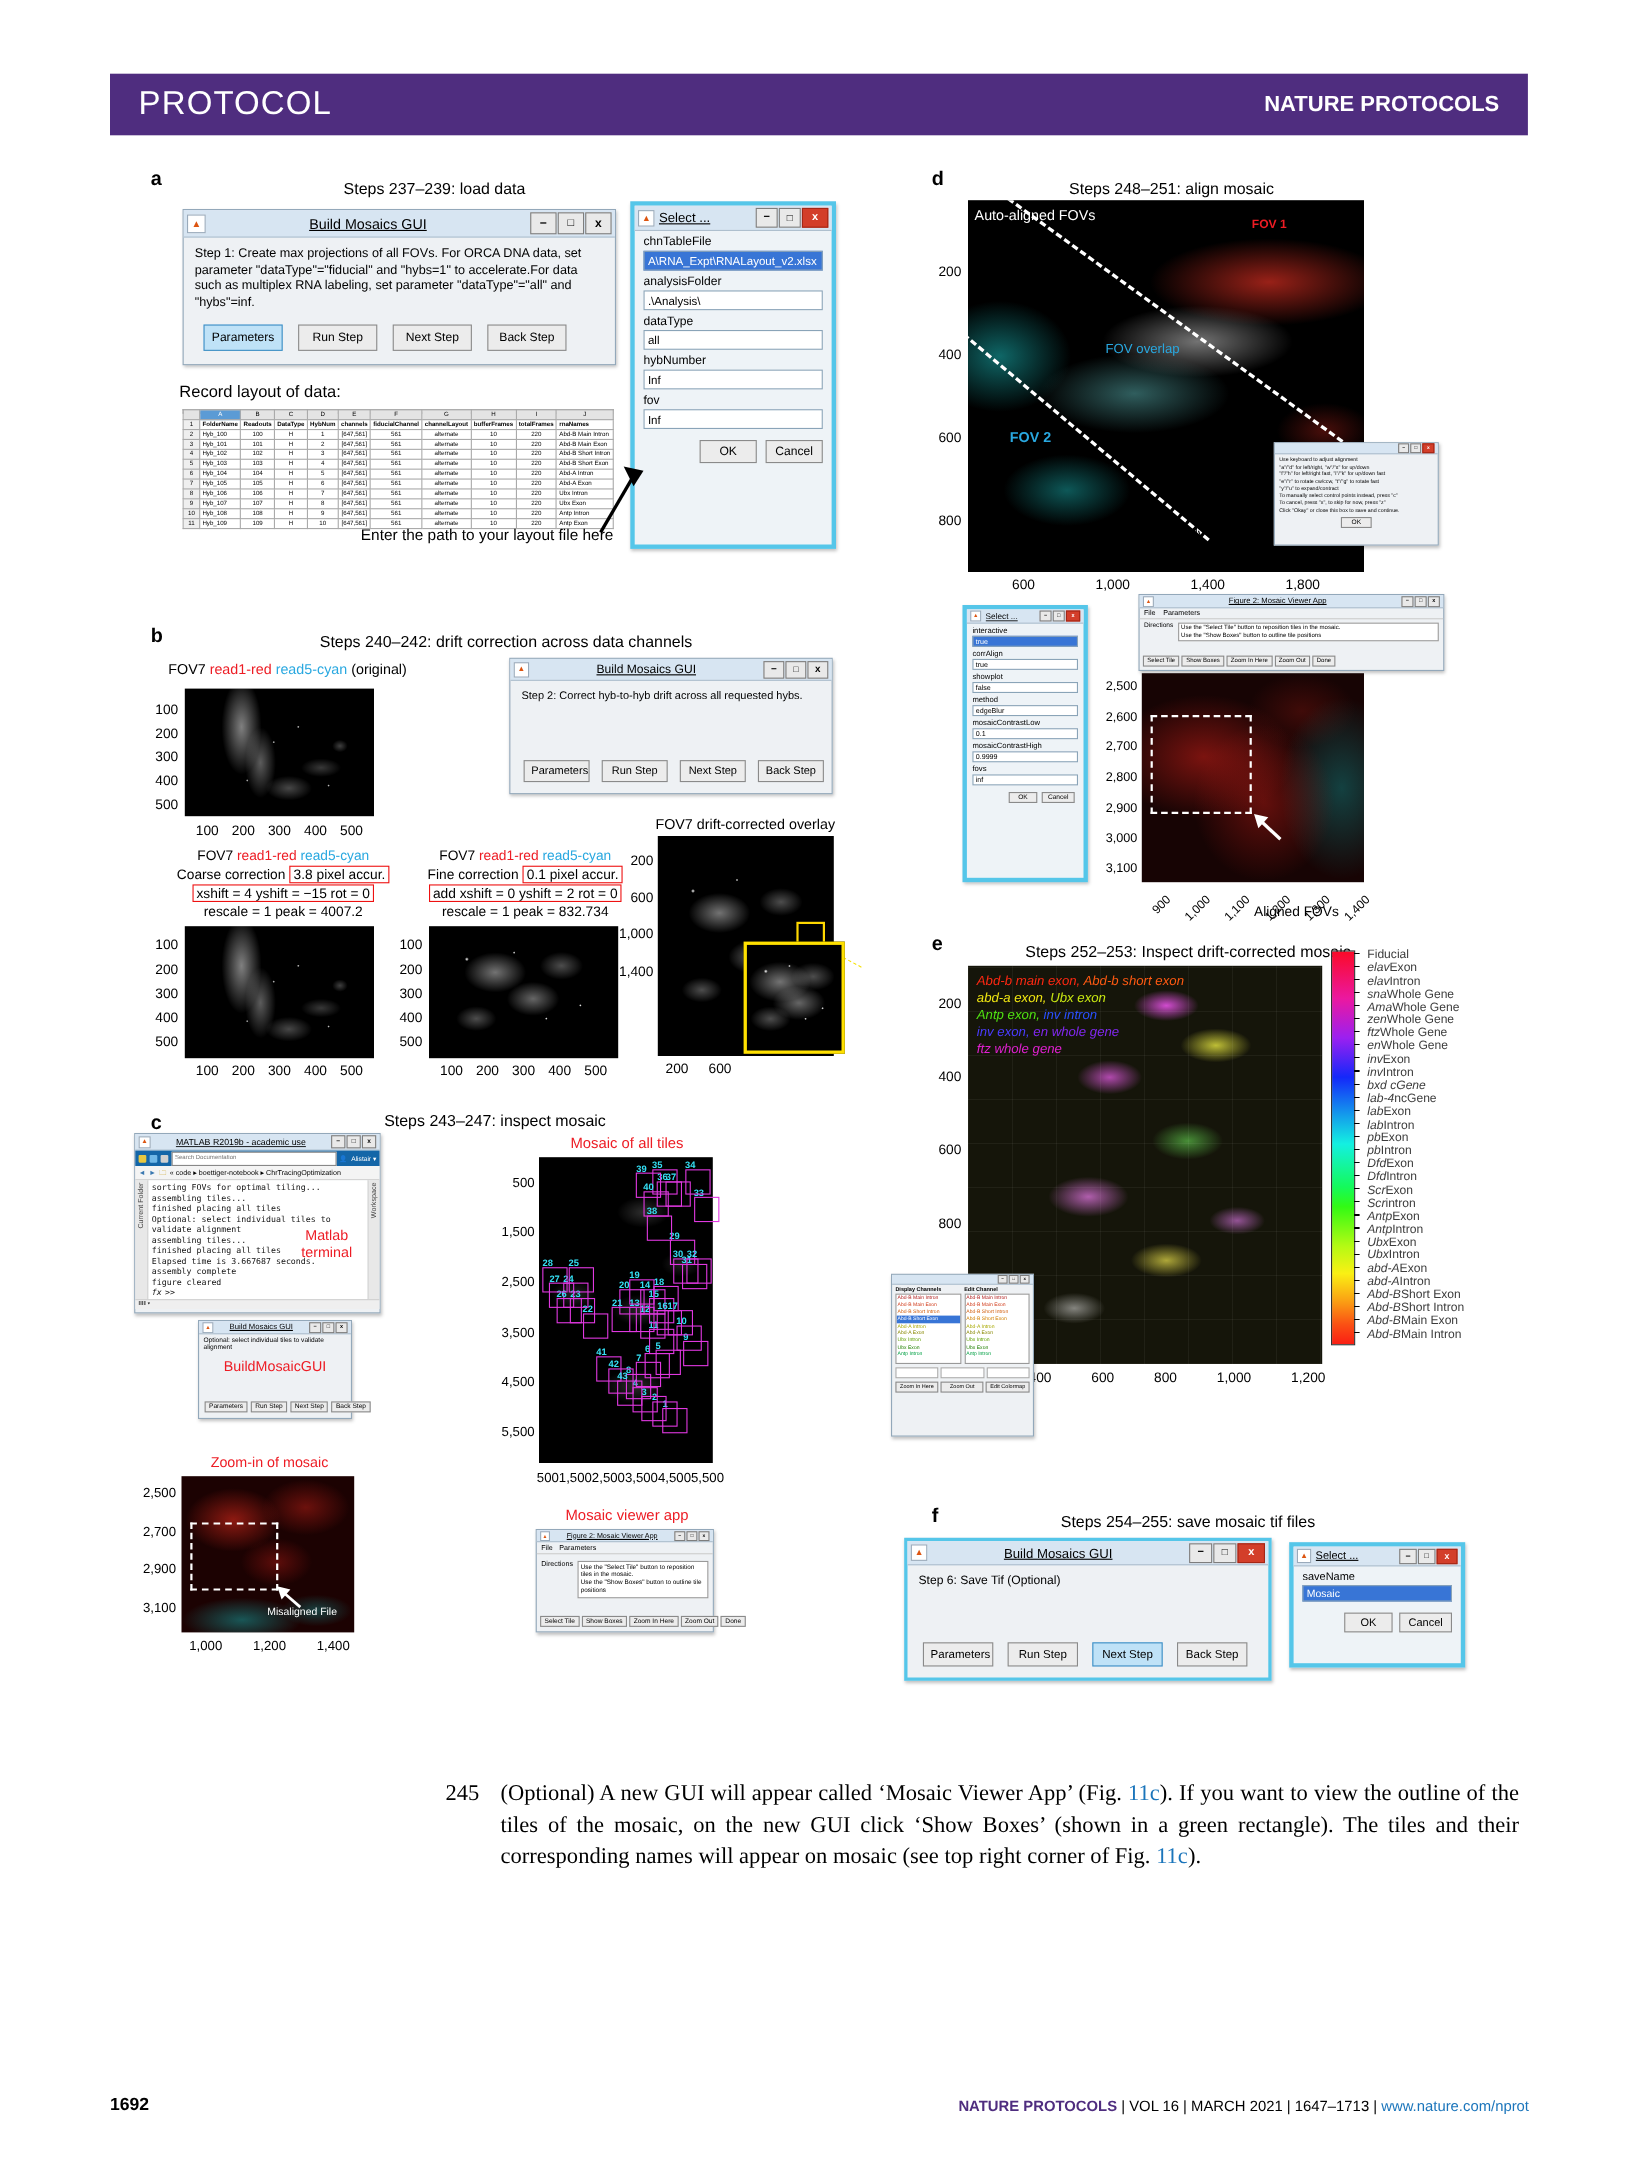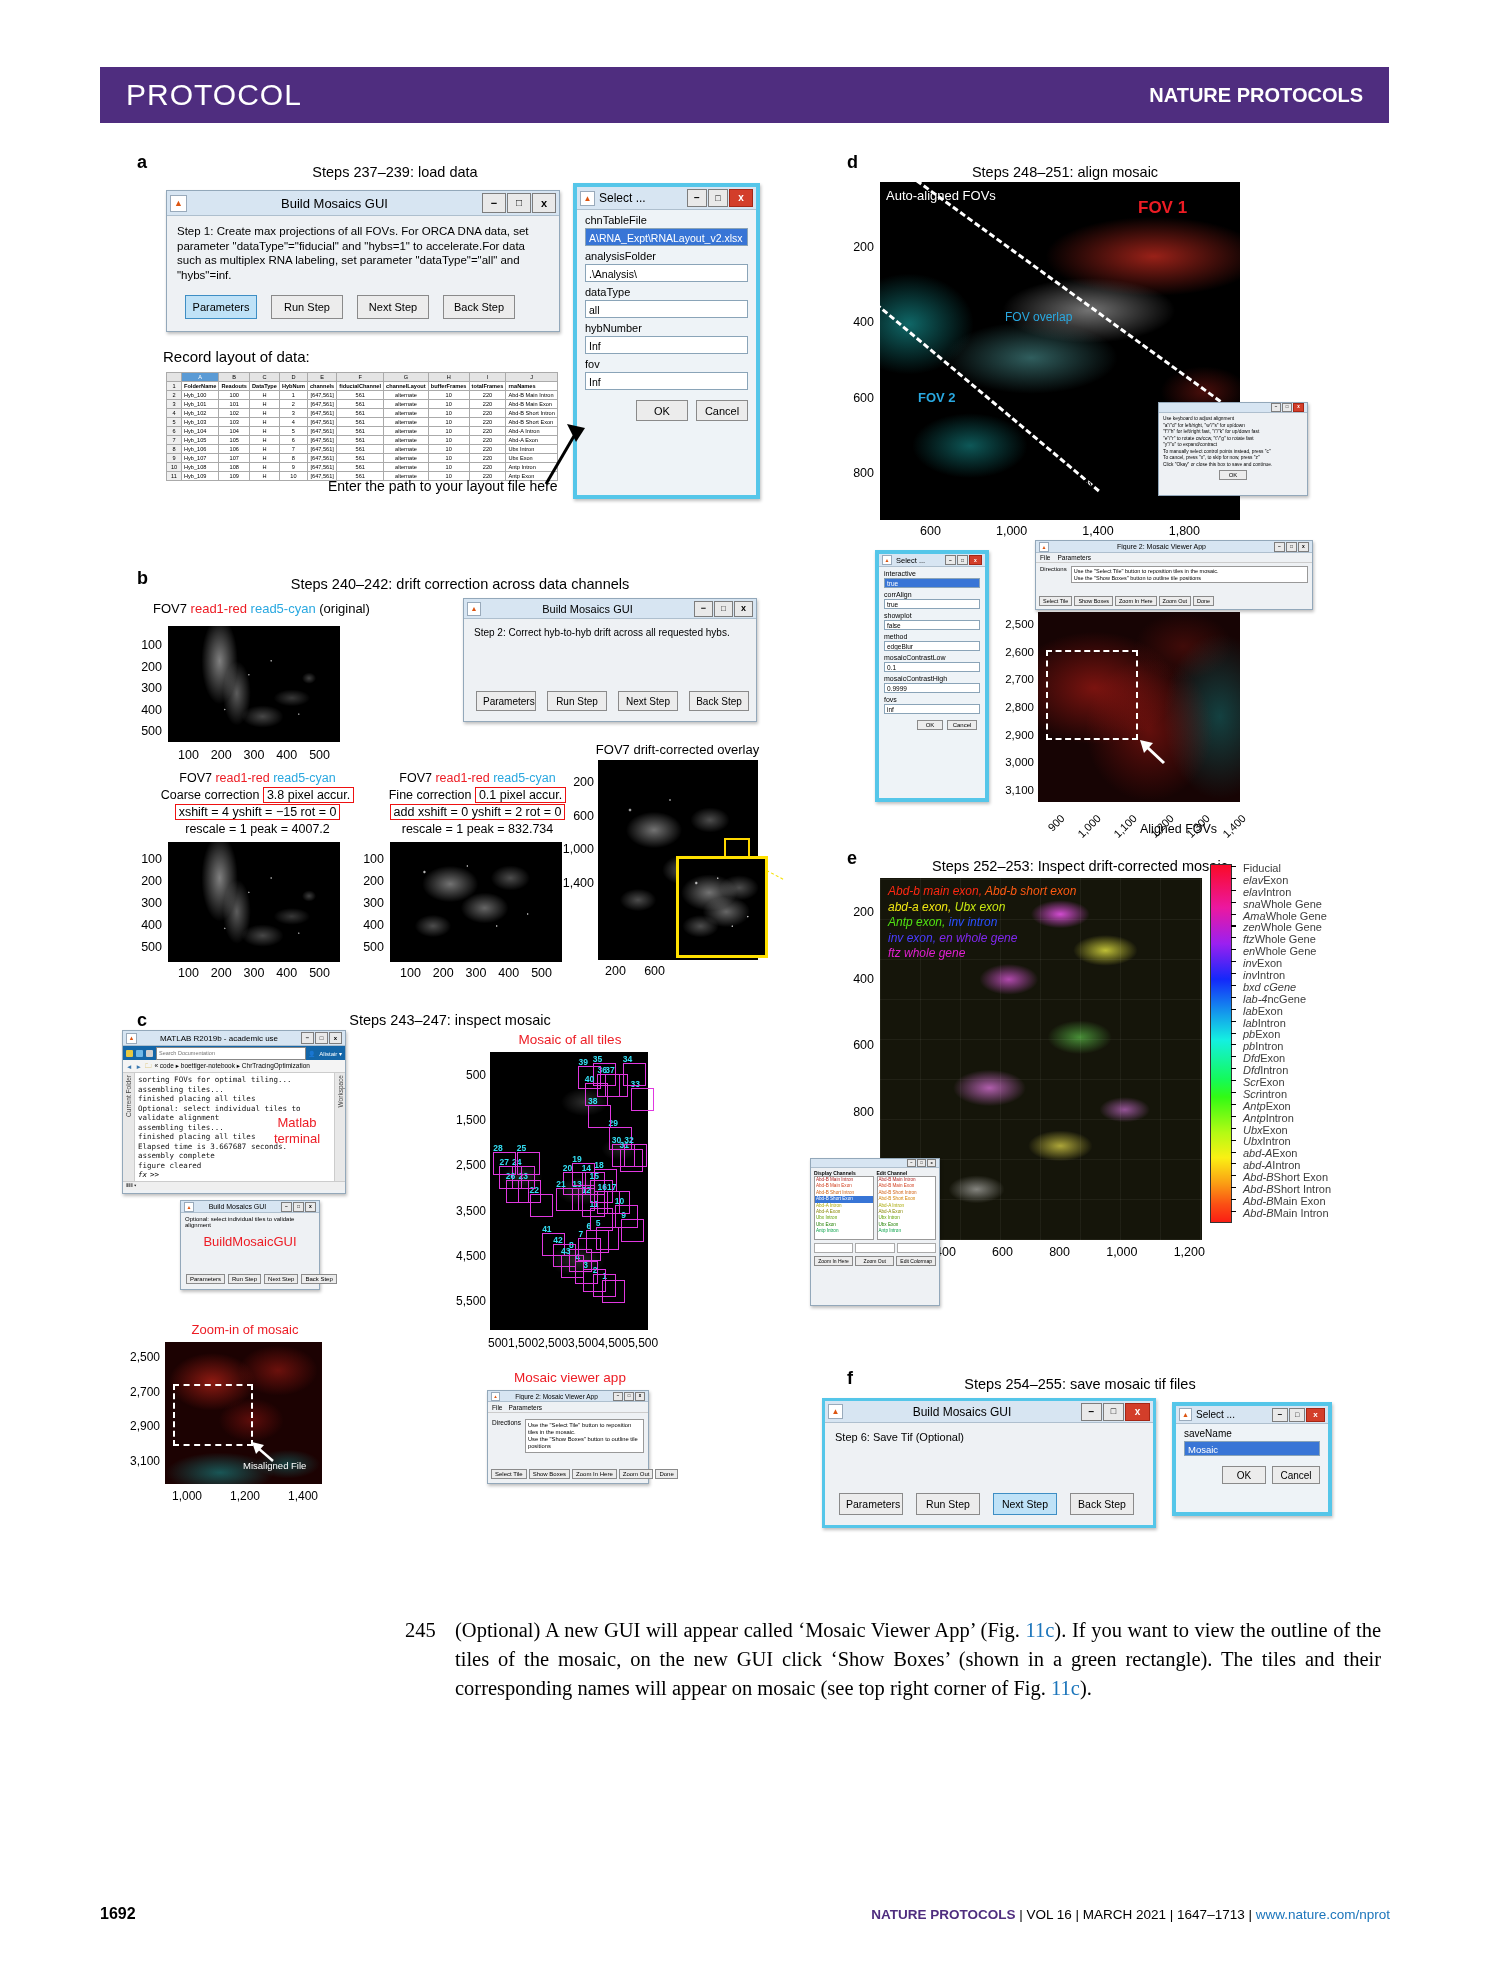--- a/index.html
+++ b/index.html
@@ -11,21 +11,21 @@
        padding:0 26px;box-sizing:border-box;}
   .hdr .l{font-size:30px;letter-spacing:1px;}
   .hdr .r{font-size:20px;font-weight:bold;}
   .plabel{font-weight:bold;font-size:18px;}
   .steptitle{font-size:14.5px;text-align:center;white-space:nowrap;}
   .redtxt{color:#ed1c24;}
   .cytxt{color:#29a8e0;}
   
   .win{border:1px solid #93a8ba;background:#eef1f4;box-shadow:1px 2px 3px rgba(0,0,0,.25);box-sizing:border-box;}
   .tbar{background:#d7e5f2;border-bottom:1px solid #aebfce;display:flex;align-items:center;gap:4px;padding:0 3px;box-sizing:border-box;}
-  .tbar .ttl{flex:1;text-align:center;white-space:nowrap;overflow:hidden;}
+  .tbar .ttl{flex:1;text-align:center;white-space:nowrap;overflow:hidden;text-decoration:underline;}
   .mlicon{color:#dd5511;background:#fff;border:1px solid #9ab;display:inline-flex;align-items:center;justify-content:center;}
   .wbtns{display:flex;gap:1px;}
   .wb{border:1px solid #7d7d7d;background:#e9e9e9;display:flex;align-items:center;justify-content:center;
       font-weight:bold;line-height:1;}
   .wb.redx{background:#d33e2a;border-color:#a52615;color:#fff;}
   .gbody{padding:8px 10px;box-sizing:border-box;}
   .btnrow{display:flex;}
   .gbtn{background:#ececec;border:1px solid #8a8a8a;font-family:"Liberation Sans",sans-serif;white-space:nowrap;}
   
   .cyanwin{border:4px solid #55c6e9;background:#eef3f7;box-sizing:border-box;box-shadow:1px 2px 3px rgba(0,0,0,.25);}
@@ -832,21 +832,21 @@
       </div>
   </div>
 
   <div class="abs plabel" style="left:847px;top:152px;">d</div>
   <div class="abs steptitle" style="left:920px;top:164px;width:290px;">Steps 248–251: align mosaic</div>
   <div class="abs" style="left:886px;top:188px;font-size:13px;color:#fff;z-index:3;">Auto-aligned FOVs</div>
 
   <div class="abs img dmain" style="left:880px;top:182px;width:360px;height:338px;overflow:hidden;">
     <div class="dline" style="left:30px;top:-8px;width:430px;transform:rotate(36deg);"></div>
     <div class="dline" style="left:-10px;top:115px;width:300px;transform:rotate(40deg);"></div>
-    <div class="abs redtxt" style="left:258px;top:16px;font-size:17px;font-weight:bold;">FOV 1</div>
+    <div class="abs redtxt" style="left:258px;top:16px;font-size:11px;font-weight:bold;">FOV 1</div>
     <div class="abs cytxt" style="left:125px;top:128px;font-size:12px;">FOV overlap</div>
     <div class="abs cytxt" style="left:38px;top:208px;font-size:13px;font-weight:bold;">FOV 2</div>
   </div>
   <div class="abs yticks" style="left:838px;top:240px;width:36px;height:240px;font-size:12.5px;">
 
   <span class="tick">200</span>
       <span class="tick">400</span>
       <span class="tick">600</span>
       <span class="tick">800</span>
     </div>

